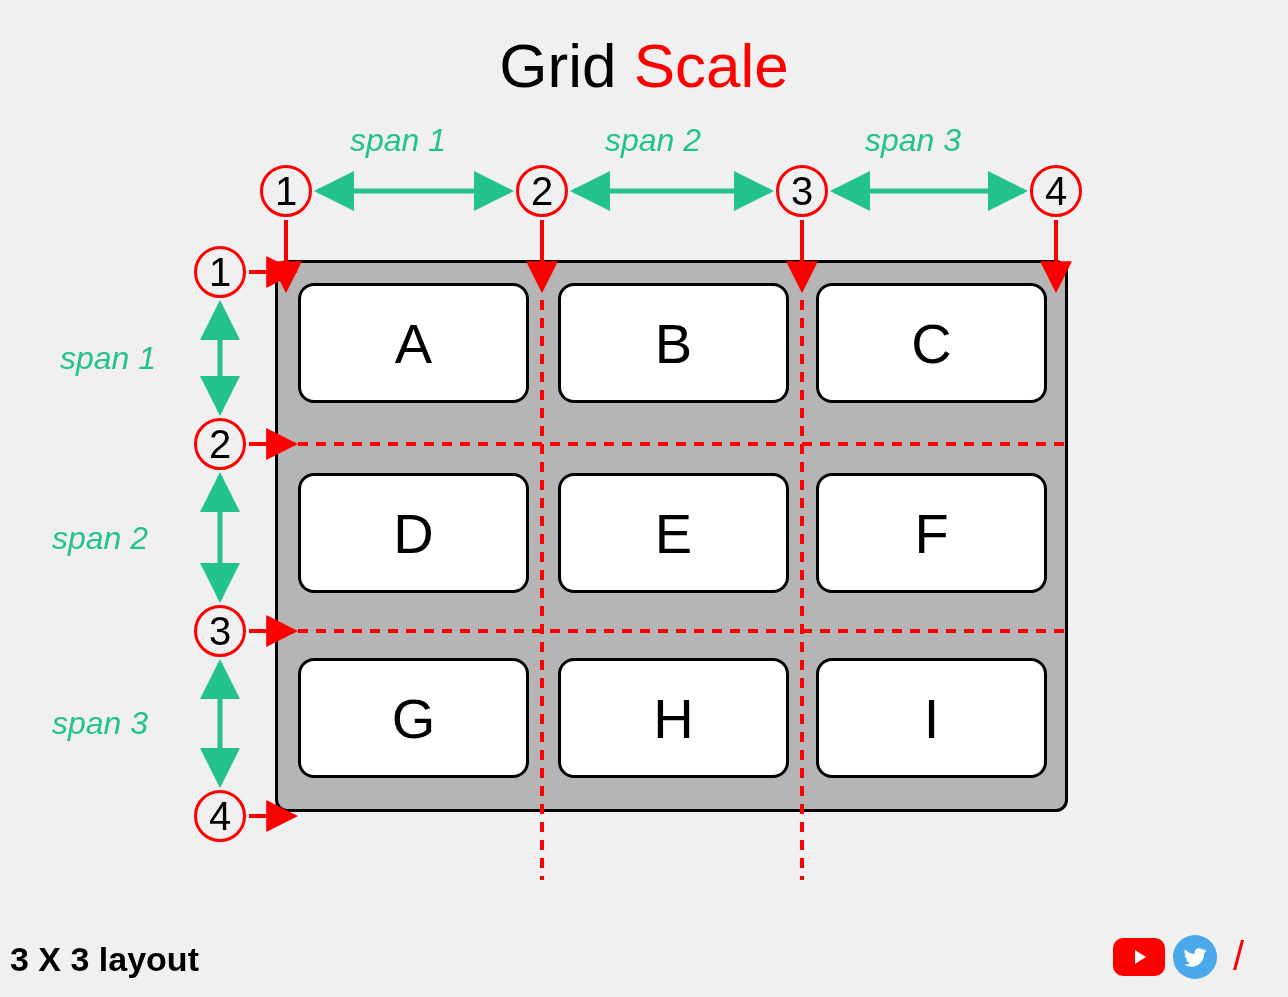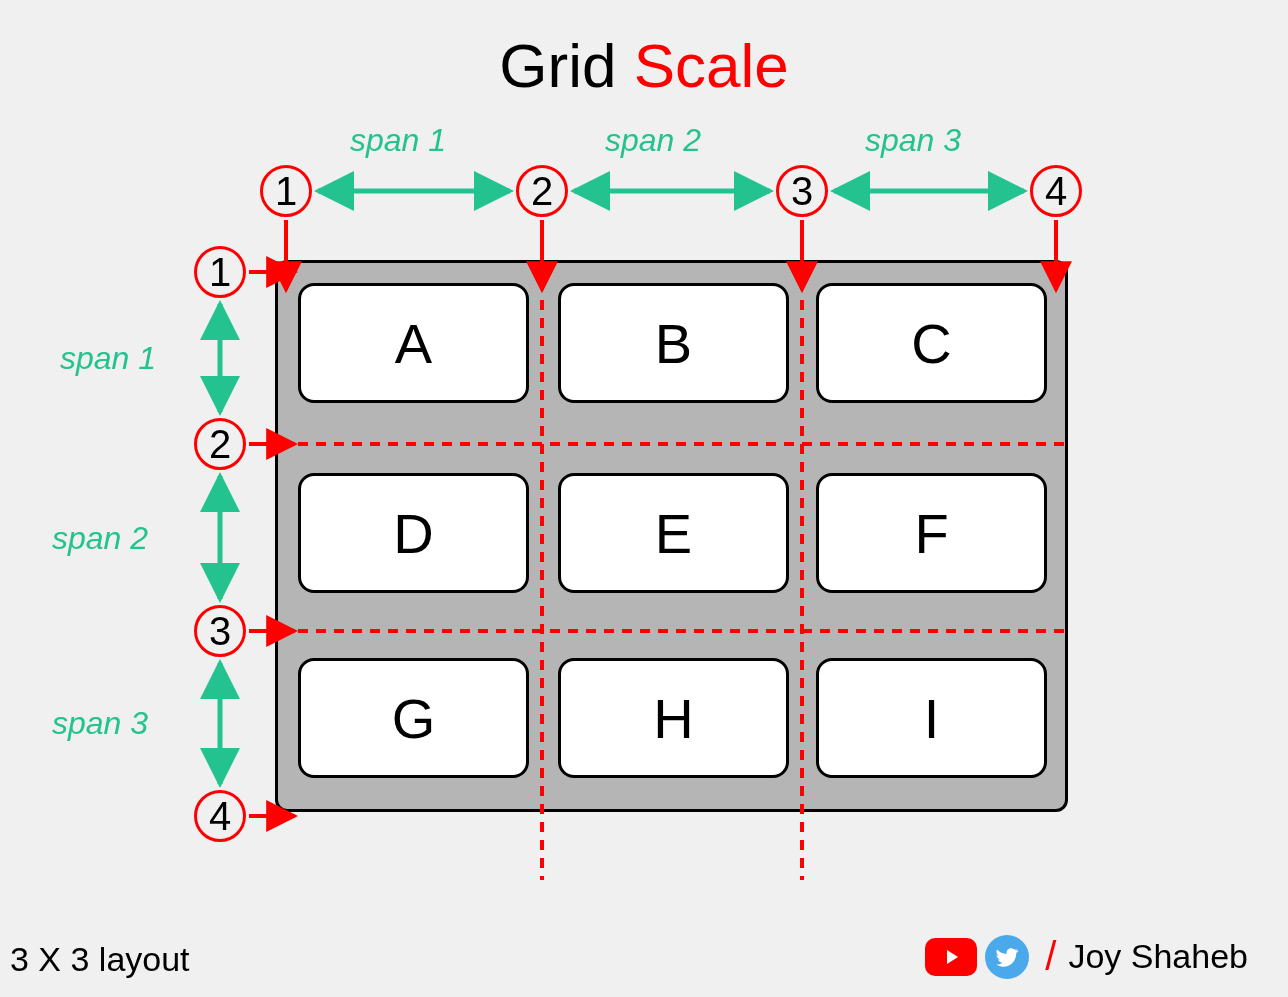--- a/index.html
+++ b/index.html
@@ -33,21 +33,21 @@
     background:#b5b5b5;border:3px solid #000;border-radius:12px;
     box-sizing:border-box;
   }
   .cell{
     position:absolute;background:#fff;border:3px solid #000;border-radius:16px;
     box-sizing:border-box;font-size:56px;font-weight:500;color:#000;
     display:flex;align-items:center;justify-content:center;
   }
   
   .footer-left{
-    position:absolute;left:10px;bottom:18px;font-size:34px;color:#000;
+    position:absolute;left:10px;bottom:18px;font-size:34px;color:#000;font-weight:bold;
   }
   .credit{
     position:absolute;right:40px;bottom:18px;font-size:34px;color:#000;
     display:flex;align-items:center;gap:8px;
   }
   .credit .yt{
     width:52px;height:38px;background:#ff0000;border-radius:10px;
     display:flex;align-items:center;justify-content:center;
   }
   .credit .yt svg{display:block;}
@@ -147,14 +147,13 @@
     <svg width="20" height="20" viewBox="0 0 20 20">
         <polygon points="6,3 17,10 6,17" fill="#fff"></polygon>
       </svg>
   </span>
   <span class="tw">
     <svg width="26" height="26" viewBox="0 0 24 24">
       <path fill="#fff" d="M22 5.8c-.7.3-1.5.6-2.3.7.8-.5 1.5-1.3 1.8-2.2-.8.5-1.7.8-2.6 1-0.8-.8-1.9-1.3-3.1-1.3-2.3 0-4.2 1.9-4.2 4.2 0 .3 0 .7.1 1C8 9 5 7.4 2.9 5c-.4.6-.6 1.3-.6 2.1 0 1.5.8 2.8 1.9 3.5-.7 0-1.3-.2-1.9-.5v.1c0 2 1.4 3.7 3.4 4.1-.4.1-.7.1-1.1.1-.3 0-.5 0-.8-.1.5 1.7 2.1 2.9 4 2.9-1.5 1.1-3.3 1.8-5.3 1.8H2c1.9 1.2 4.1 1.9 6.5 1.9 7.8 0 12-6.4 12-12v-.5c.8-.6 1.5-1.3 2-2.1z"></path>
     </svg>
   </span>
   <span class="slash">/</span>
-  <span>Joy Shaheb</span>
 </div>
 
 </body></html>

